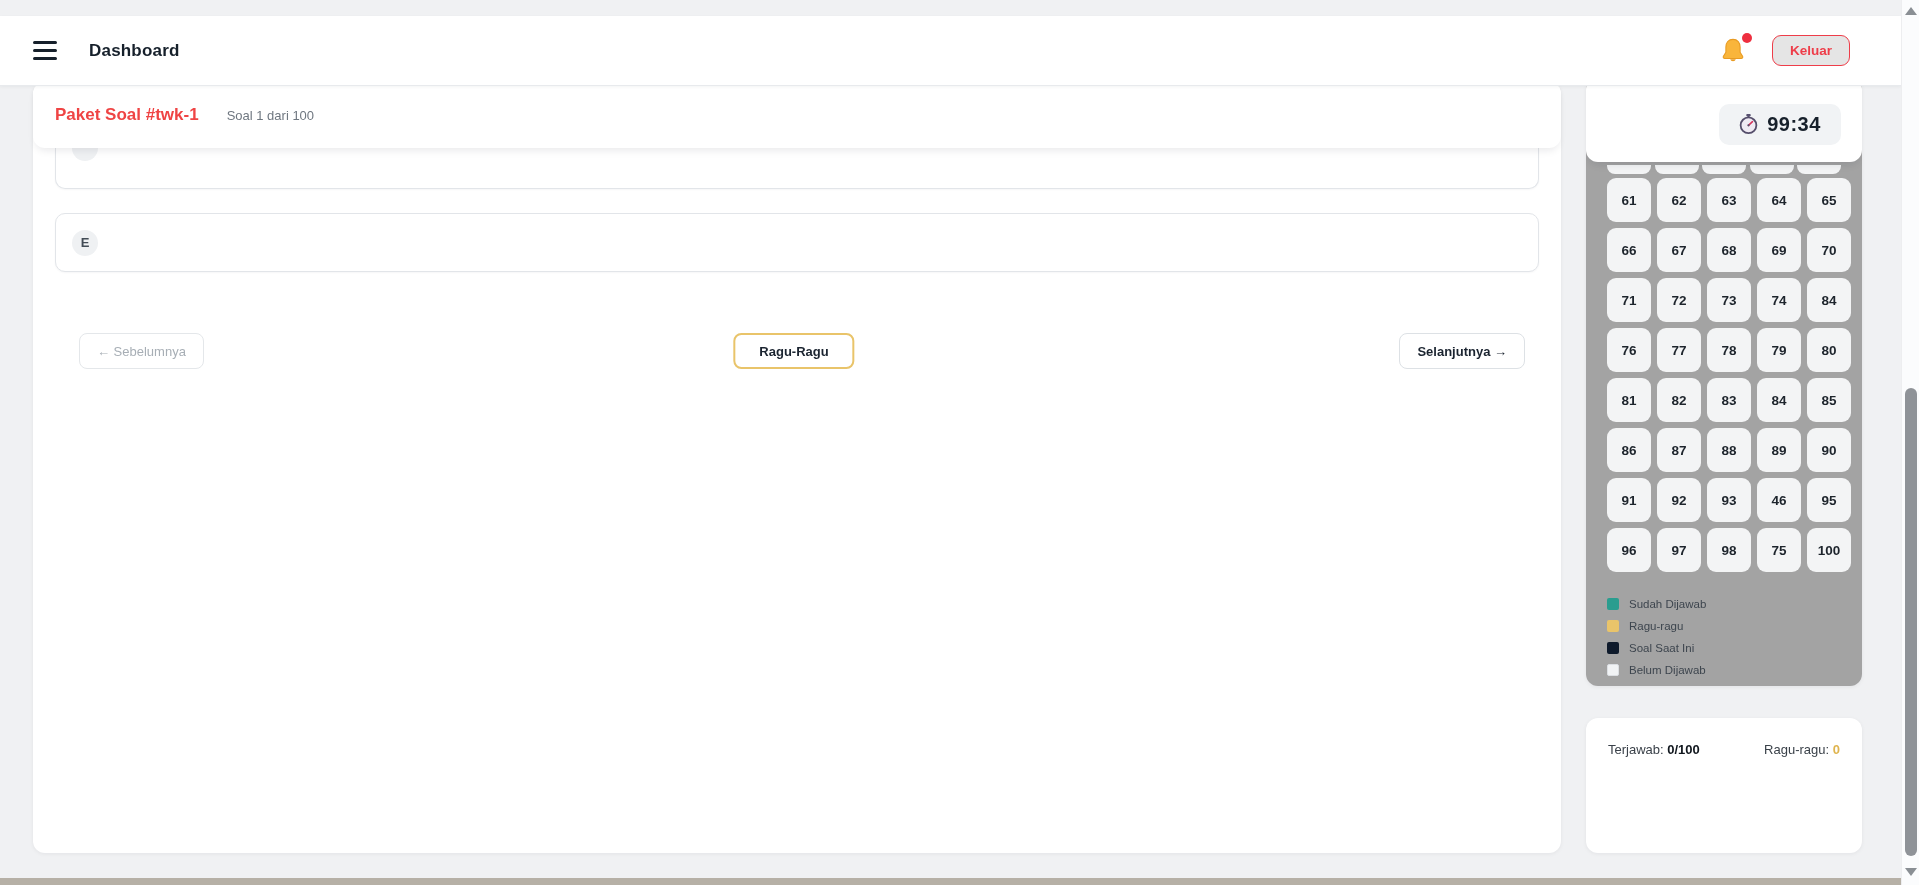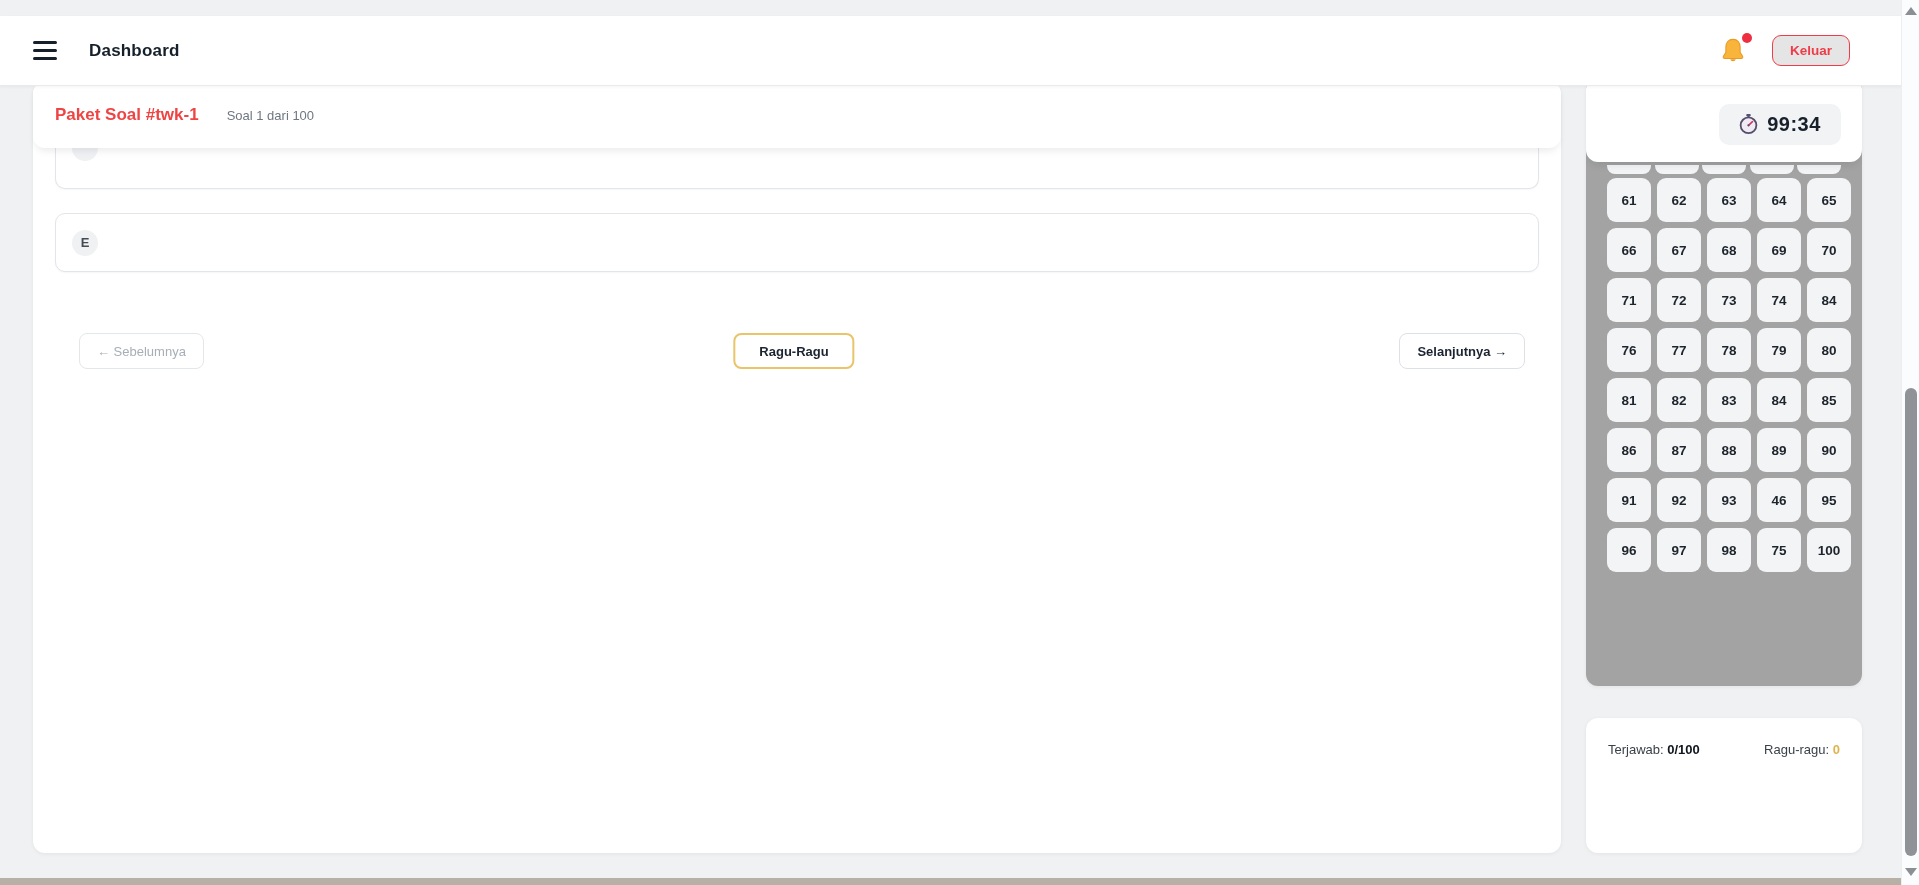--- a/index.html
+++ b/index.html
@@ -274,20 +274,38 @@
       <div class="qcell">93</div>
       <div class="qcell">46</div>
       <div class="qcell">95</div>
       <div class="qcell">96</div>
       <div class="qcell">97</div>
       <div class="qcell">98</div>
       <div class="qcell">75</div>
       <div class="qcell">100</div>
     </div>
 
+  <div class="legend">
+      <div class="legend-item">
+        <span class="swatch" style="background: rgb(42, 157, 143);"></span>
+        <span class="legend-label">Sudah Dijawab</span>
+      </div>
+      <div class="legend-item">
+        <span class="swatch" style="background: rgb(233, 196, 106);"></span>
+        <span class="legend-label">Ragu-ragu</span>
+      </div>
+      <div class="legend-item">
+        <span class="swatch" style="background: rgb(14, 26, 43);"></span>
+        <span class="legend-label">Soal Saat Ini</span>
+      </div>
+      <div class="legend-item">
+        <span class="swatch" style="background: rgb(241, 243, 245); border: 1px solid rgb(220, 223, 227);"></span>
+        <span class="legend-label">Belum Dijawab</span>
+      </div>
+    </div>
 </aside>
 
 <section class="summary-card">
   <div class="summary-row">
     <span>
       <span>Terjawab:</span>
       <span class="summary-strong">0/100</span>
     </span>
     <span>
       <span>Ragu-ragu:</span>

